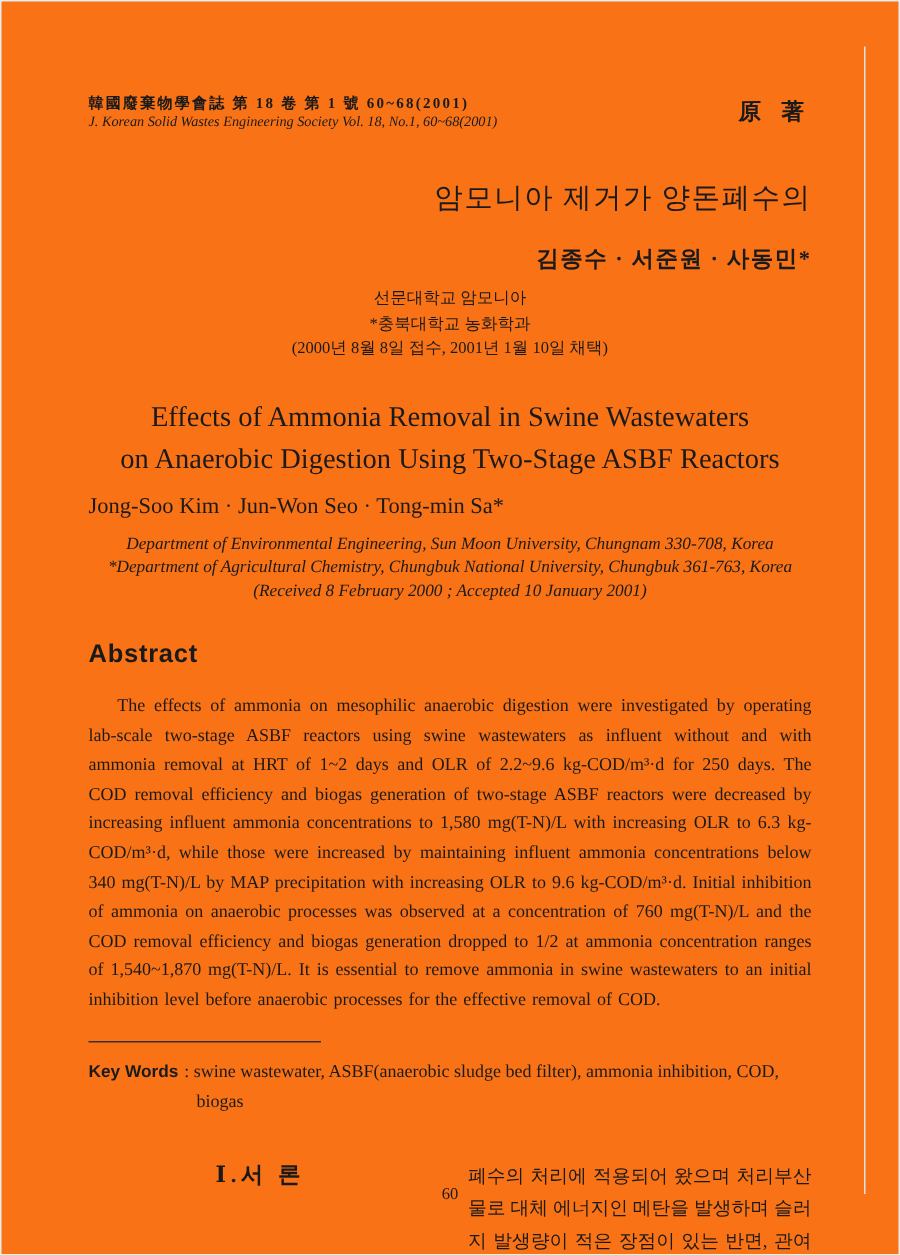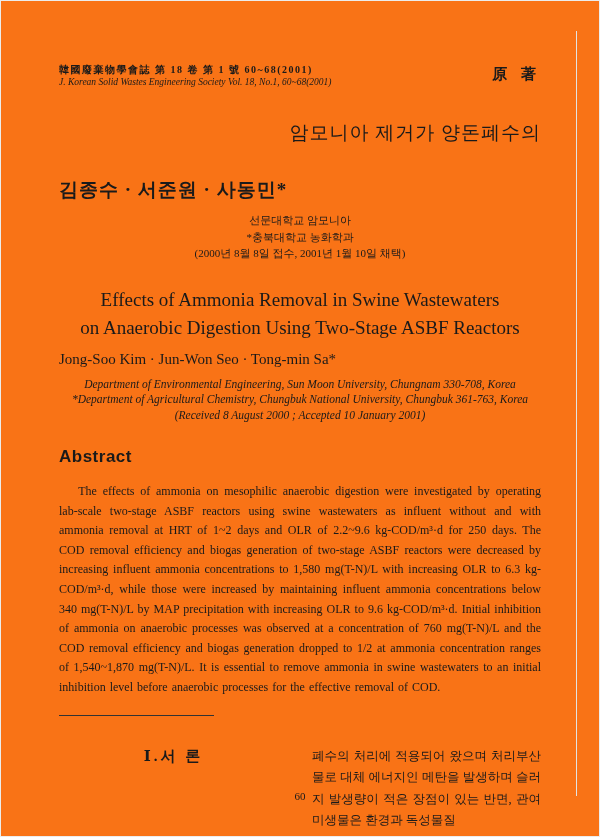--- a/index.html
+++ b/index.html
@@ -60,23 +60,23 @@
   
   .title-kr {
     margin-top: 28px;
     text-align: right;
     font-size: 19px;
     font-weight: 400;
     line-height: 31px;
     letter-spacing: 1px;
   }
   .authors-kr {
-    margin-top: 29px;
-    text-align: left;
-    font-size: 19px;
+    margin-top: 15px;
+    text-align: right;
+    font-size: 15px;
     font-weight: 600;
     letter-spacing: 1px;
   }
   .affil-kr {
     margin-top: 9px;
     text-align: center;
     font-size: 11px;
     line-height: 16.5px;
   }
   
@@ -197,29 +197,30 @@
     <div class="title-en">
       <div>Effects of Ammonia Removal in Swine Wastewaters</div>
       <div>on Anaerobic Digestion Using Two-Stage ASBF Reactors</div>
     </div>
 
     <div class="authors-en">Jong-Soo Kim · Jun-Won Seo · Tong-min Sa*</div>
 
     <div class="affil-en">
       <div>Department of Environmental Engineering, Sun Moon University, Chungnam 330-708, Korea</div>
       <div>*Department of Agricultural Chemistry, Chungbuk National University, Chungbuk 361-763, Korea</div>
-      <div>(Received 8 August 2000 ; Accepted 10 January 2001)</div>
+      <div>(Received 8 February 2000 ; Accepted 10 January 2001)</div>
     </div>
 
     <div class="abstract-heading">Abstract</div>
 
     <p class="abstract-body">The effects of ammonia on mesophilic anaerobic digestion were investigated by operating lab-scale two-stage ASBF reactors using swine wastewaters as influent without and with ammonia removal at HRT of 1~2 days and OLR of 2.2~9.6 kg-COD/m³·d for 250 days. The COD removal efficiency and biogas generation of two-stage ASBF reactors were decreased by increasing influent ammonia concentrations to 1,580 mg(T-N)/L with increasing OLR to 6.3 kg-COD/m³·d, while those were increased by maintaining influent ammonia concentrations below 340 mg(T-N)/L by MAP precipitation with increasing OLR to 9.6 kg-COD/m³·d. Initial inhibition of ammonia on anaerobic processes was observed at a concentration of 760 mg(T-N)/L and the COD removal efficiency and biogas generation dropped to 1/2 at ammonia concentration ranges of 1,540~1,870 mg(T-N)/L. It is essential to remove ammonia in swine wastewaters to an initial inhibition level before anaerobic processes for the effective removal of COD.</p>
 
     <div class="keywords-rule"></div>
 
+    <p class="keywords"><span class="keywords-label">Key Words</span><span class="keywords-text">: swine wastewater, ASBF(anaerobic sludge bed filter), ammonia inhibition, COD, biogas</span></p>
 
     <div class="columns">
       <div class="col">
         <div class="intro-heading">Ⅰ.서 론</div>
 
       </div>
       <div class="col">
         <p>폐수의 처리에 적용되어 왔으며 처리부산물로 대체 에너지인 메탄을 발생하며 슬러지 발생량이 적은 장점이 있는 반면, 관여 미생물은 환경과 독성물질</p>
       </div>
     </div>

